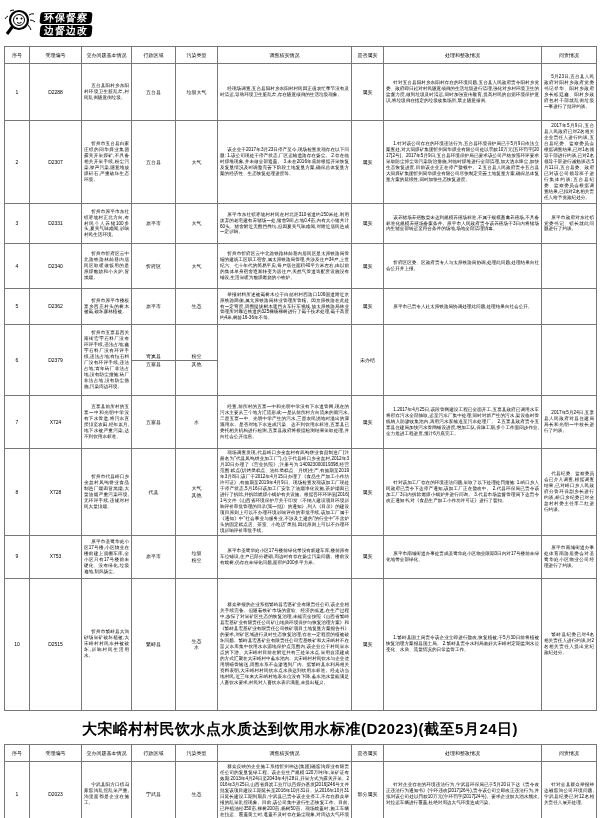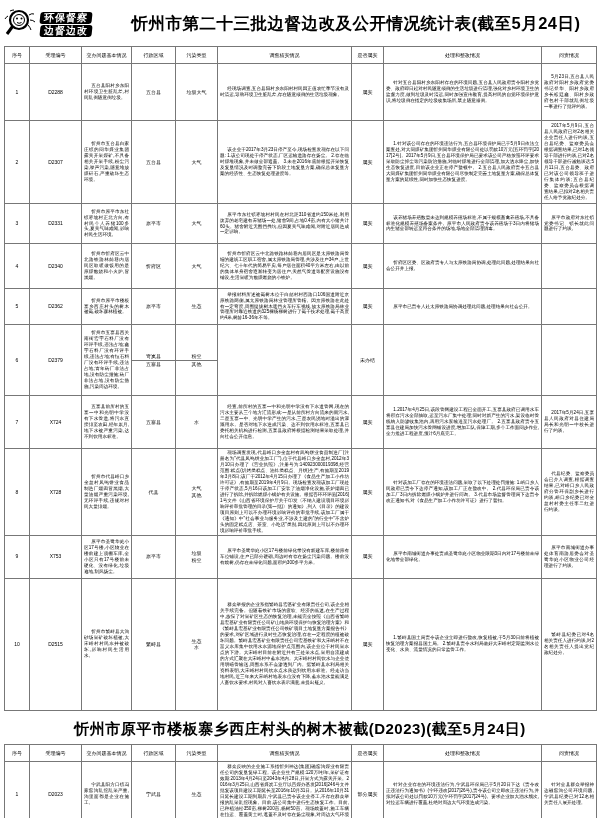--- a/index.html
+++ b/index.html
@@ -51,21 +51,20 @@
         </g>
         <circle cx="13" cy="11.5" r="1" fill="#000"></circle>
         <circle cx="17.5" cy="11.5" r="1" fill="#000"></circle>
         <path d="M13 15.5 q2 1.6 4.5 0" stroke="#000" fill="none" stroke-width="1"></path>
       </svg>
       <div class="logo-text">
         <span class="logo-pill">环保督察</span>
         <span class="logo-pill">边督边改</span>
       </div>
     </div>
-    <h1 class="main-title">忻州市第二十三批边督边改及公开情况统计表(截至5月24日)</h1>
   </div>
 
   <table id="t1">
       <colgroup>
         <col style="width: 25px;">
         <col style="width: 52px;">
         <col style="width: 50px;">
         <col style="width: 44px;">
         <col style="width: 42px;">
         <col style="width: 134px;">
@@ -205,21 +204,21 @@
 水</td>
           <td class="long">群众举报的企业系指繁峙县宏基矿业有限责任公司,该企业相关手续完备。但随着铁矿市场的疲软、经济的低迷,在生产过程中,放慢了对采矿区生态的恢复治理,未能完全按照《山西省繁峙县宏基矿业有限责任公司矿山地质环境保护与恢复治理方案》和《繁峙县宏基矿业有限责任公司铁矿项目土地复垦方案报告书》的要求,对矿区域进行及时生态恢复治理,存在一定程度的植被破坏问题。繁峙县宏基矿业有限责任公司宏基铁矿和大宋峪村不在富义水库集中饮用水水源地保护点范围内,该企业位于村民采水点的下游。大宋峪村目前在附近共有三处采水点,采用自流建成的方式汇聚在大宋峪村中蓄水池内。大宋峪村村民饮水与企业使用明暗管输送,周围水系不会渗透到厂内。据繁峙县水利局相关资料表明,大宋峪村村民饮水点水质达到饮用水标准。经走访当地村民,近三年来大宋峪村地表水位没有下降,蓄水池水量能满足人畜饮水要求,村民对人畜饮水表示满意,未提出疑义。</td>
           <td class="short">属实</td>
           <td class="long">1.繁峙县国土局责令该企业立即进行整改,恢复植被,于5月30日前将植被恢复治理方案报县国土局。
 2.繁峙县责令水利局做好大宋峪村定期监测水位变化、水质、流量情况的日常监管工作。</td>
           <td class="long">繁峙县纪委已对4名相关责任人进行约谈,对2名相关责任人提出党纪政纪处分。</td>
         </tr>
       </tbody>
     </table>
 
-  <h2 class="sub-title">忻州市原平市楼板寨乡西庄村头的树木被截(D2023)(截至5月24日)</h2>
+  <h2 class="sub-title">大宋峪村村民饮水点水质达到饮用水标准(D2023)(截至5月24日)</h2>
 
   <table id="t2">
       <colgroup>
         <col style="width: 25px;">
         <col style="width: 52px;">
         <col style="width: 50px;">
         <col style="width: 44px;">
         <col style="width: 42px;">
         <col style="width: 134px;">
         <col style="width: 32px;">

